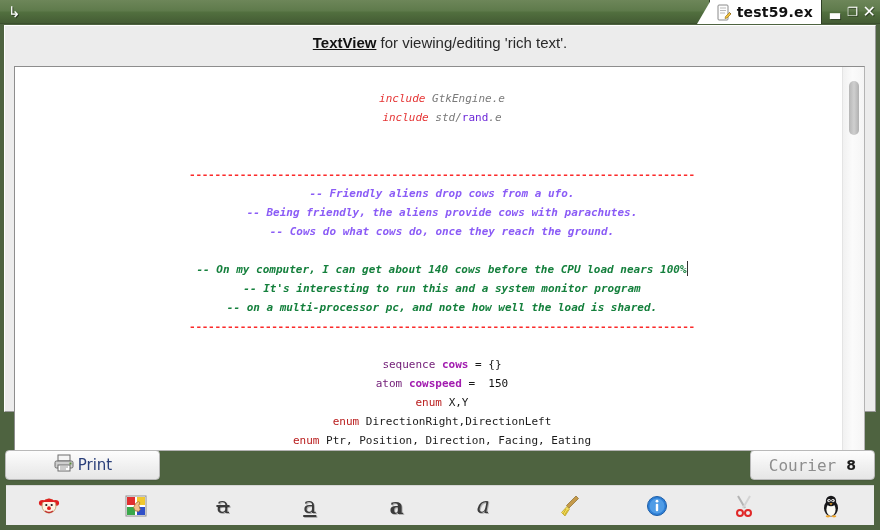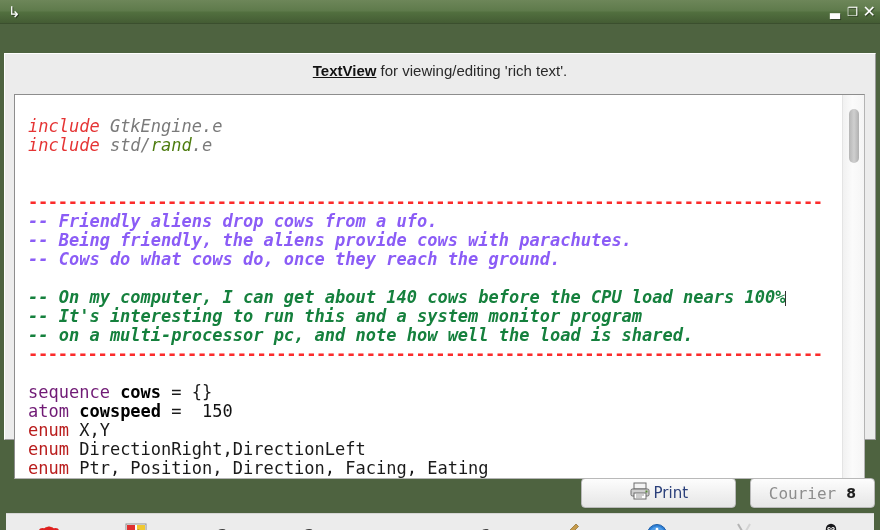--- a/index.html
+++ b/index.html
@@ -84,21 +84,20 @@
 
   
   .client {
     position: absolute;
     left: 4px; top: 25px;
     width: 872px; height: 387px;
     background: #ececec;
     border: 1px solid #9a9a9a;
     border-top-color: #ffffff;
     border-left-color: #ffffff;
-    margin-top: 28px;
   }
 
   .header-label {
     position: absolute; left: 0; top: 8px;
     width: 870px;
     text-align: center;
     font-size: 15px;
     color: #2a2a2a;
     white-space: nowrap;
   }
@@ -117,35 +116,36 @@
     border: 1px solid #b4b4b4;
     border-top-color: #8d8d8d;
     border-left-color: #8d8d8d;
     overflow: hidden;
   }
   .code {
     position: absolute;
     left: 13px; top: 22px;
     width: 828px;
     font-family: "DejaVu Sans Mono", monospace;
-    font-size: 17px;
+    font-size: 11px;
     line-height: 19px;
     white-space: pre;
     letter-spacing: 0px;
+    text-align: center;
   }
   .code .ln { height: 19px; }
   .kw-red    { color: #e53434; font-style: italic; }
   .gray-it   { color: #7a7a7a; font-style: italic; }
-  .mag       { color: #4d7c0f; font-style: italic; }
+  .mag       { color: #6d28d9; }
   .sep       { color: #fb2b2b; font-weight: bold; letter-spacing: -0.3px; }
   .cmt-green { color: #8b5cf6; font-weight: bold; font-style: italic; }
   .cmt-blue  { color: #15803d; font-weight: bold; font-style: italic; }
   .typ-mag   { color: #701a75; }
   .typ-red   { color: #b91c1c; }
-  .var-bold  { color: #000000; font-weight: bold; }
+  .var-bold  { color: #a21caf; font-weight: bold; }
   .plain     { color: #1a1a1a; }
   .num-ul    { color: #111111; }
   .caret {
     display: inline-block;
     width: 1px; height: 15px;
     background: #333;
     vertical-align: -3px;
   }
 
   
@@ -162,21 +162,21 @@
     width: 10px; height: 54px;
     border-radius: 5px;
     background: linear-gradient(to right, #b6b6b6, #cfcfcf 50%, #b0b0b0);
   }
 
   
   .btnrow {
     position: absolute;
     left: 0; top: 424px;
     width: 870px;
-    display: flex; justify-content: flex-end; align-items: center;
+    display: flex; justify-content: space-between; align-items: center;
     gap: 14px;
   }
   .btn {
     height: 30px;
     background: linear-gradient(to bottom, #fdfdfd, #f0f0f0 55%, #e6e6e6);
     border: 1px solid #b9b9b9;
     border-radius: 4px;
     display: flex; align-items: center; justify-content: center;
     padding: 0 18px;
     cursor: pointer;
@@ -230,20 +230,35 @@
   .glyph-a.ital   { font-style: italic; }
 </style>
 </head>
 <body>
 
 <div id="app">
 
   <div class="titlebar">
     <div class="win-menu-icon">↳</div>
 
+    <div class="tab-wrap">
+      <div class="tab">
+        <span class="tab-icon">
+          <svg width="16" height="17" viewBox="0 0 16 17">
+            <rect x="2" y="1" width="10" height="15" rx="1" fill="#fdfdfd" stroke="#8a8a8a"></rect>
+            <line x1="4" y1="4" x2="10" y2="4" stroke="#b9b9b9"></line>
+            <line x1="4" y1="6.5" x2="10" y2="6.5" stroke="#b9b9b9"></line>
+            <line x1="4" y1="9" x2="9" y2="9" stroke="#b9b9b9"></line>
+            <path d="M9.5 12.5 L13.5 8.5 L15 10 L11 14 L9 14.5 Z" fill="#f0c040" stroke="#a07a16" stroke-width=".7"></path>
+            <path d="M13.5 8.5 L15 10" stroke="#7a5a10" stroke-width=".7"></path>
+          </svg>
+        </span>
+        <span class="tab-title">test59.ex</span>
+      </div>
+    </div>
 
     <div class="wctrl" id="btn-min">▃</div>
     <div class="wctrl" id="btn-max">❐</div>
     <div class="wctrl" id="btn-close">✕</div>
   </div>
 
   <div class="client">
 
     <div class="header-label">
       <b>TextView</b><span> for viewing/editing 'rich text'.</span>

